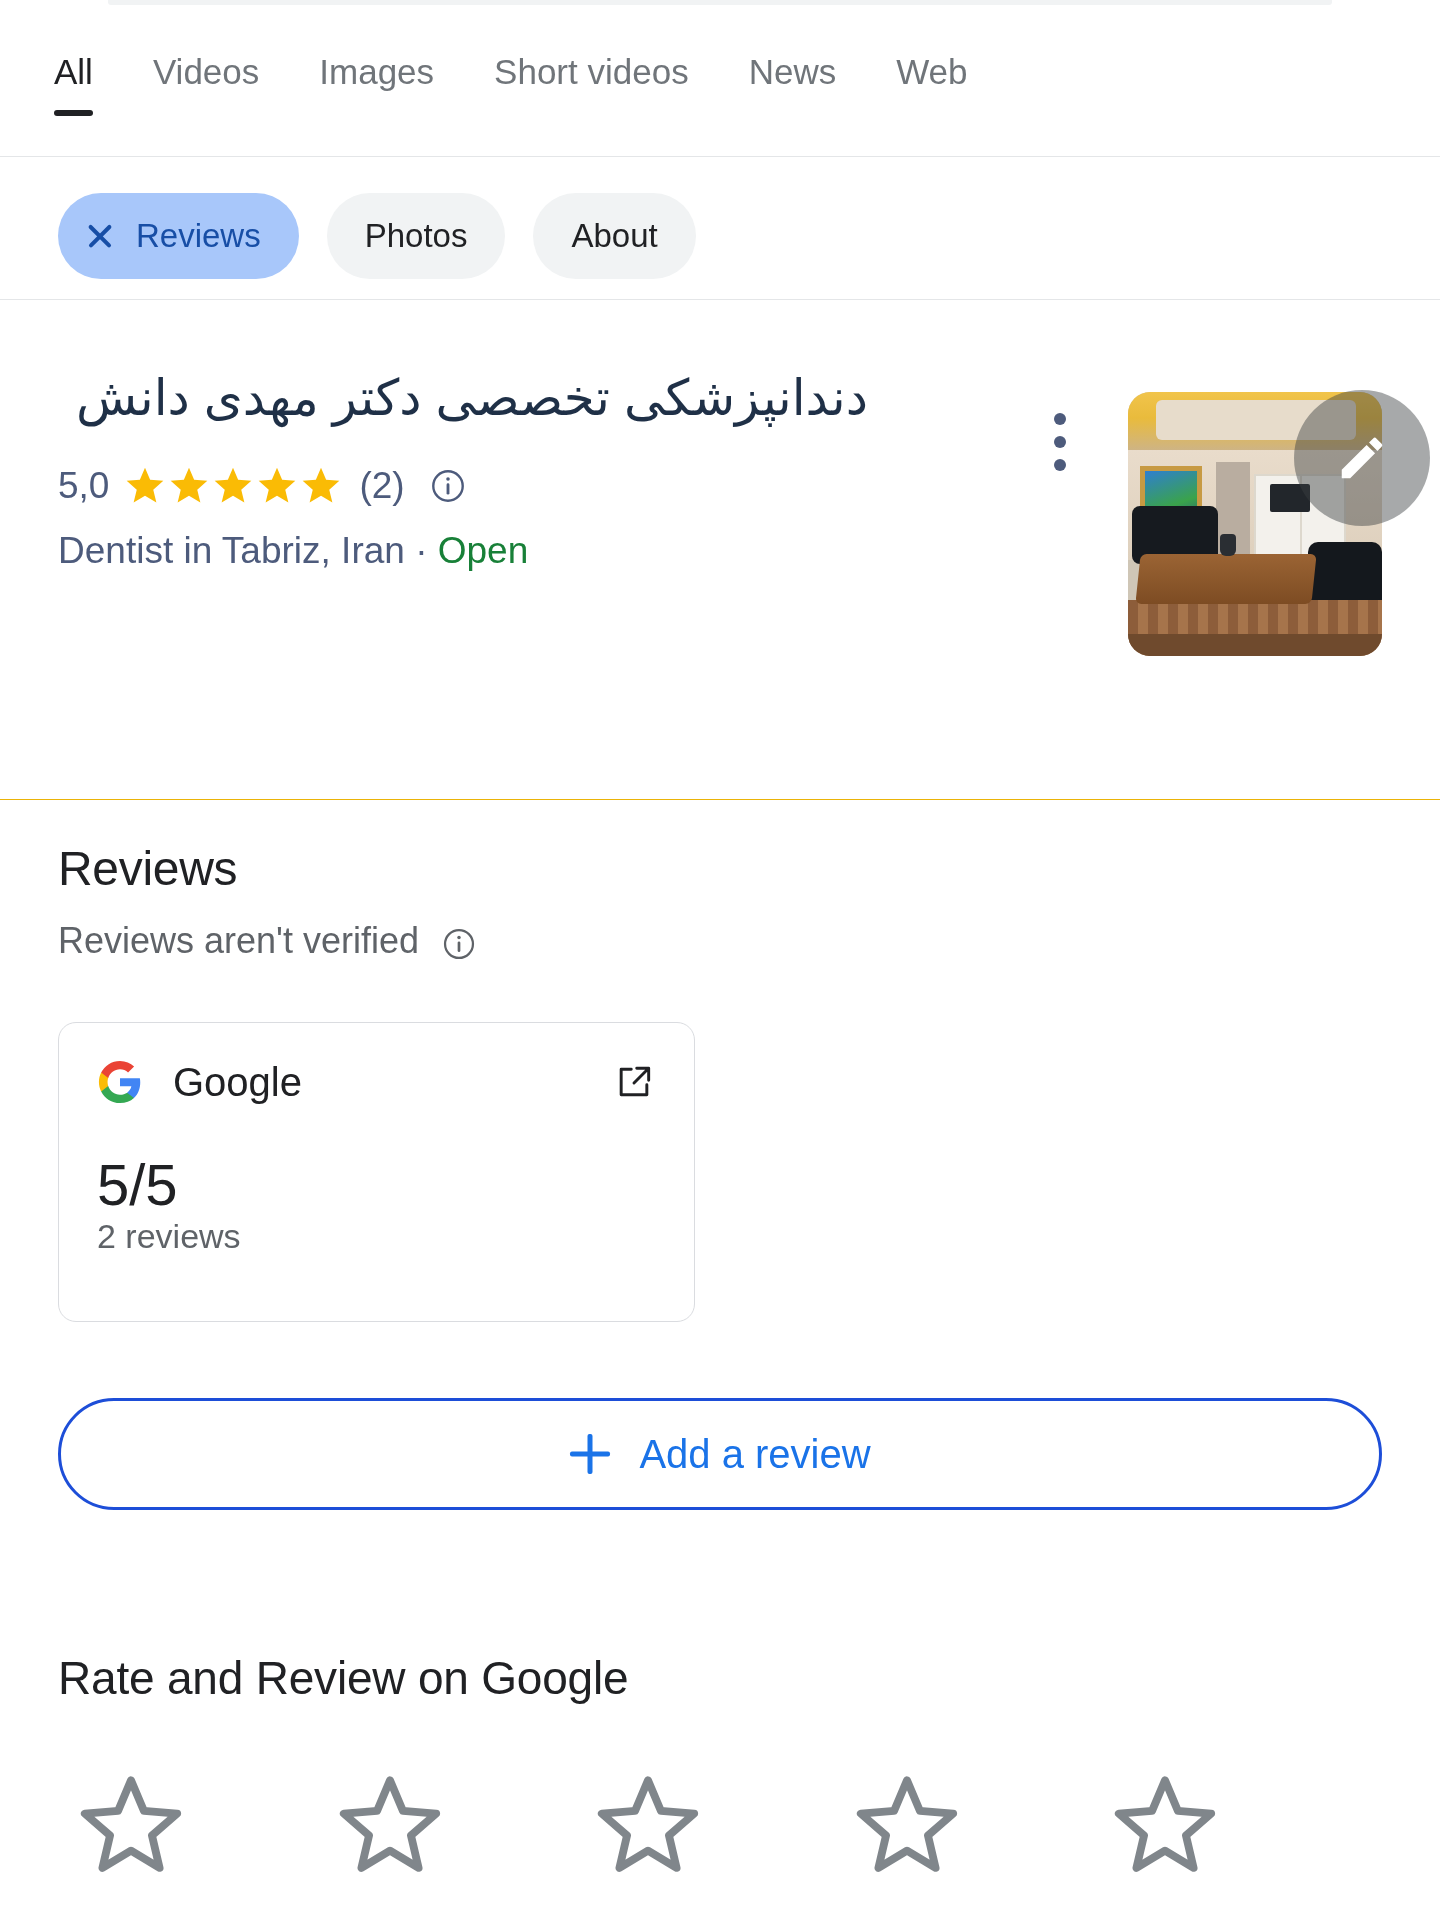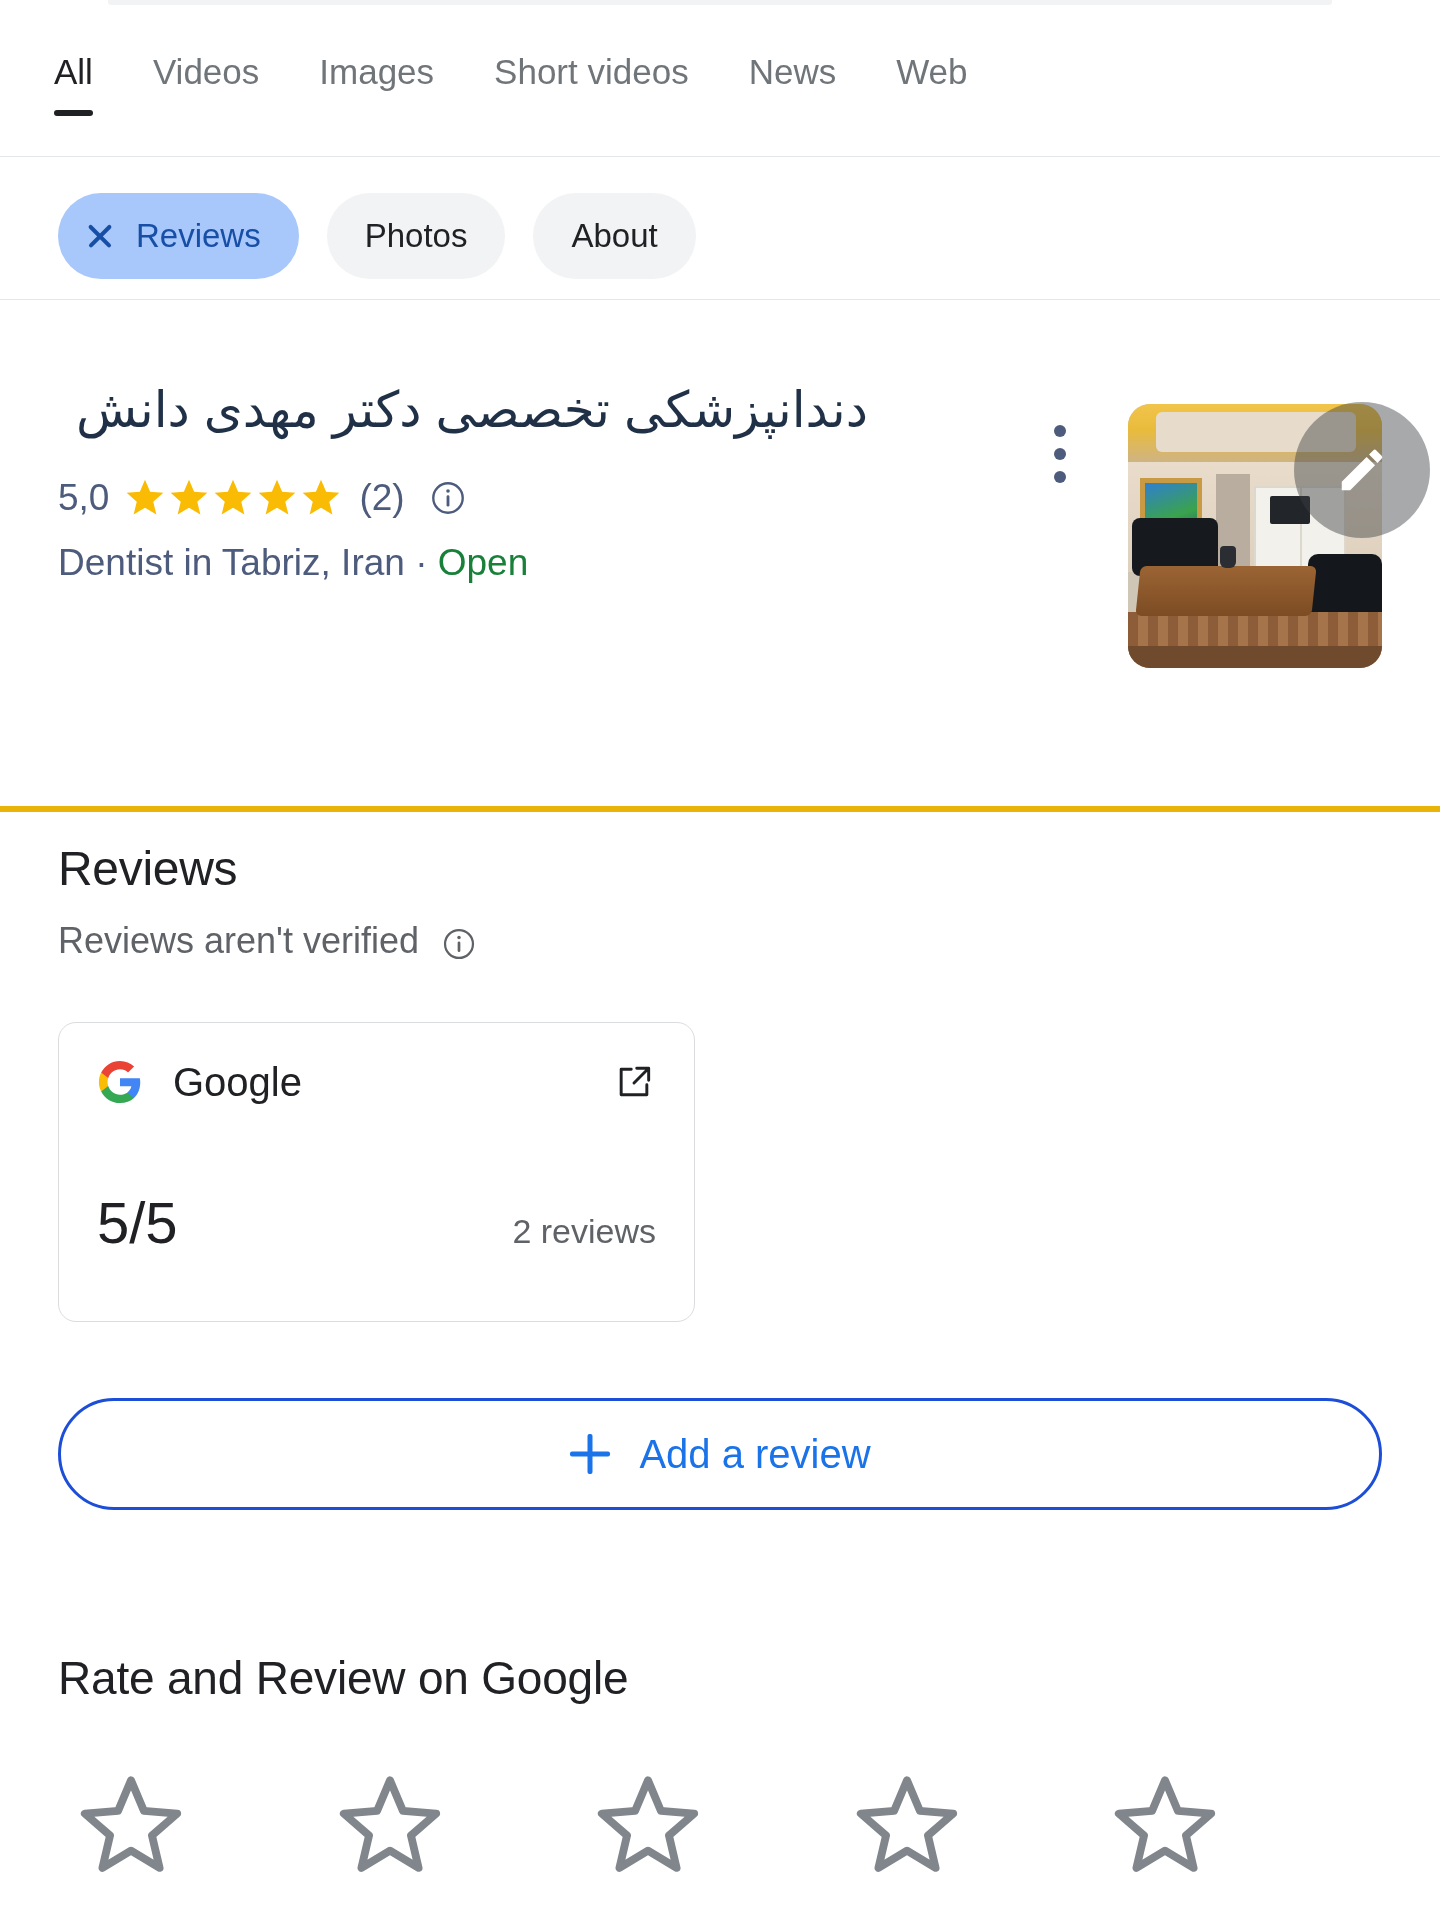--- a/index.html
+++ b/index.html
@@ -103,23 +103,23 @@
     width: 30px; height: 3.5px;
     background: #174ea6;
     border-radius: 2px;
   }
   .chip .x-icon::before { transform: translate(-50%,-50%) rotate(45deg); }
   .chip .x-icon::after  { transform: translate(-50%,-50%) rotate(-45deg); }
 
   
   .biz {
     position: absolute;
-    top: 312px; left: 0;
+    top: 300px; left: 0;
     width: 1440px; height: 500px;
-    border-bottom: 6px solid #eab308;
+    border-bottom: 1px solid #eab308;
     padding: 56px 58px 0 58px;
   }
   .biz-row {
     display: flex;
     align-items: flex-start;
     justify-content: space-between;
   }
   .biz-left { width: 830px; }
   .biz-title {
     font-size: 50px;
@@ -339,24 +339,25 @@
     color: #202124;
     margin-left: 30px;
   }
   .ext-icon {
     width: 44px; height: 44px;
     display: inline-flex;
     align-items: center; justify-content: center;
     cursor: pointer;
   }
   .src-body {
-    margin-top: 86px;
+    margin-top: 48px;
     display: flex;
     align-items: baseline;
     justify-content: space-between;
+    flex-direction: column;
   }
   .src-score {
     font-size: 58px;
     color: #202124;
     line-height: 64px;
   }
   .src-count {
     font-size: 34px;
     color: #5f6368;
   }

